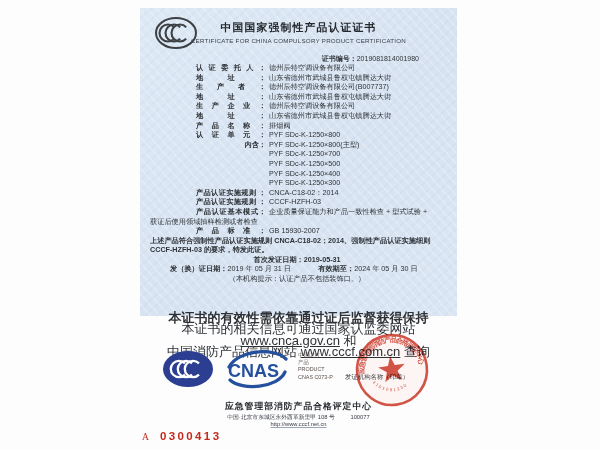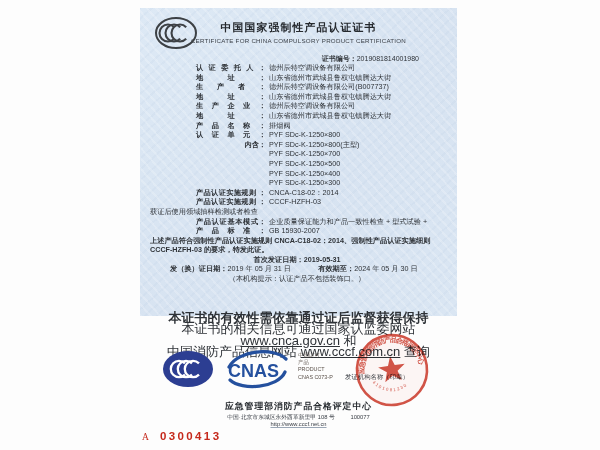--- a/index.html
+++ b/index.html
@@ -131,25 +131,25 @@
         <span class="val">PYF SDc-K-1250×300</span>
       </div>
       <div class="frow">
         <span class="lbl">产品认证实施规则 ：</span>
         <span class="val">CNCA-C18-02：2014</span>
       </div>
       <div class="frow">
         <span class="lbl">产品认证实施规则 ：</span>
         <span class="val">CCCF-HZFH-03</span>
       </div>
-      <div class="frow plain">获证后使用领域抽样检测或者检查</div>
       <div class="frow">
         <span class="lbl">产品认证基本模式：</span>
         <span class="val">企业质量保证能力和产品一致性检查 + 型式试验 +</span>
       </div>
+      <div class="frow plain">获证后使用领域抽样检测或者检查</div>
       <div class="frow">
         <span class="lbl">产品标准：</span>
         <span class="val">GB 15930-2007</span>
       </div>
       <div class="frow para">上述产品符合强制性产品认证实施规则 CNCA-C18-02：2014、强制性产品认证实施细则 CCCF-HZFH-03 的要求，特发此证。</div>
       <div class="frow center">
         <span>首次发证日期：</span>
         <span>2019-05-31</span>
       </div>
       <div class="frow">

